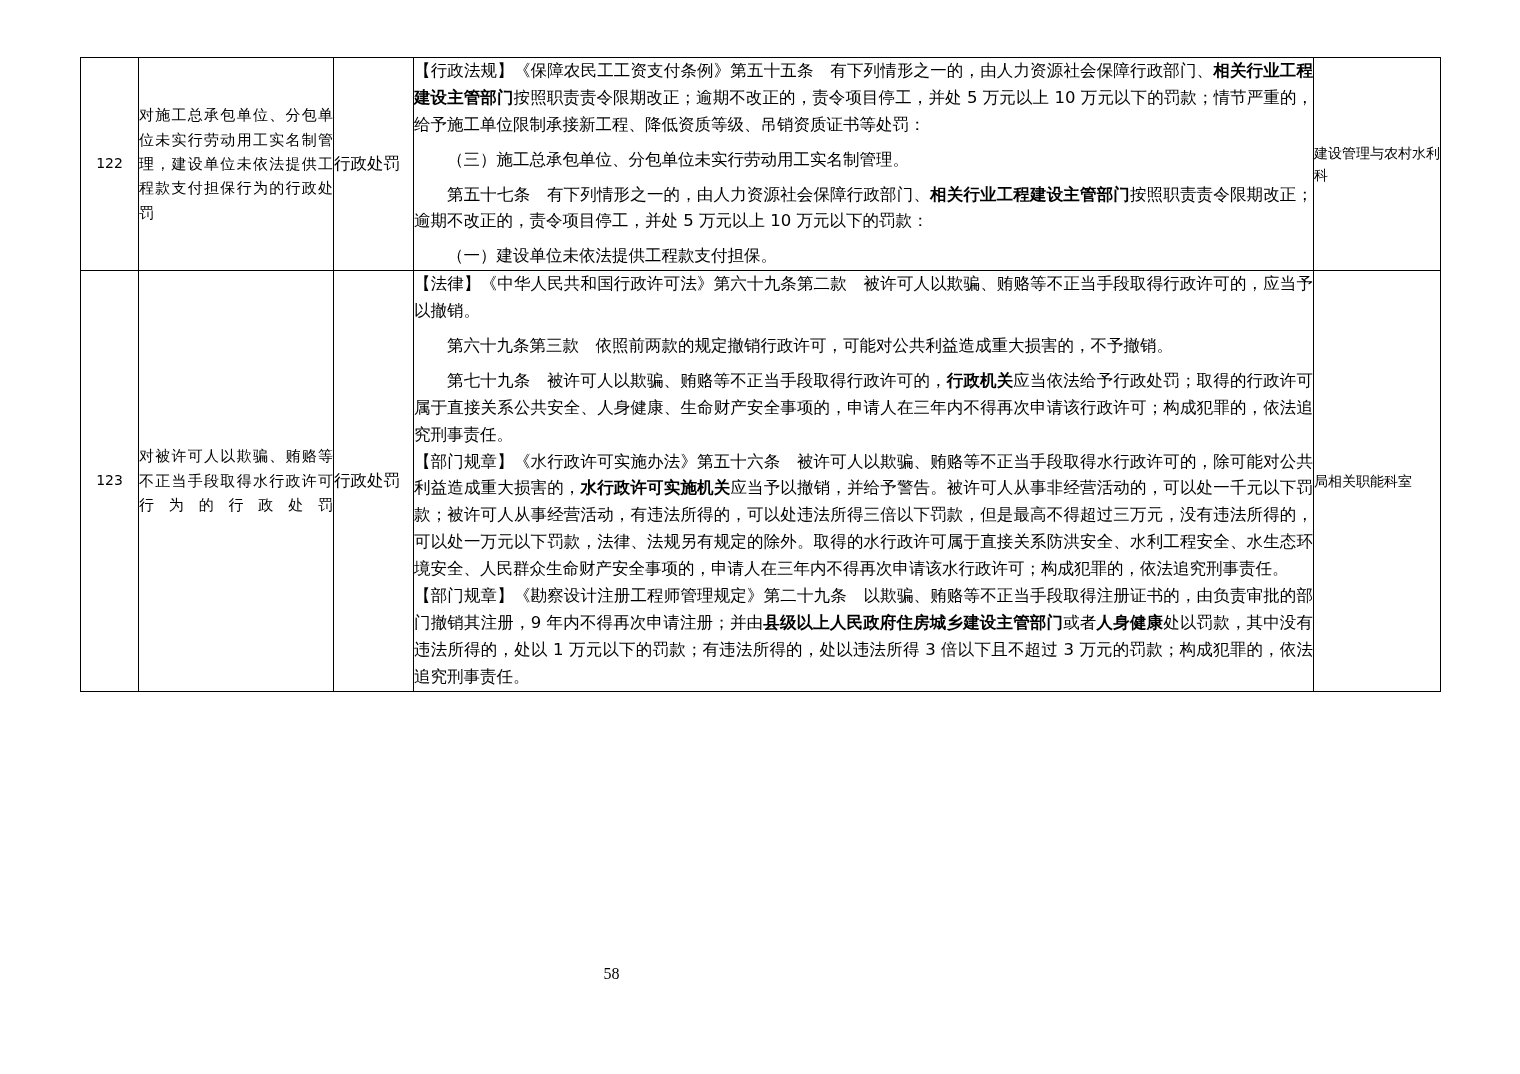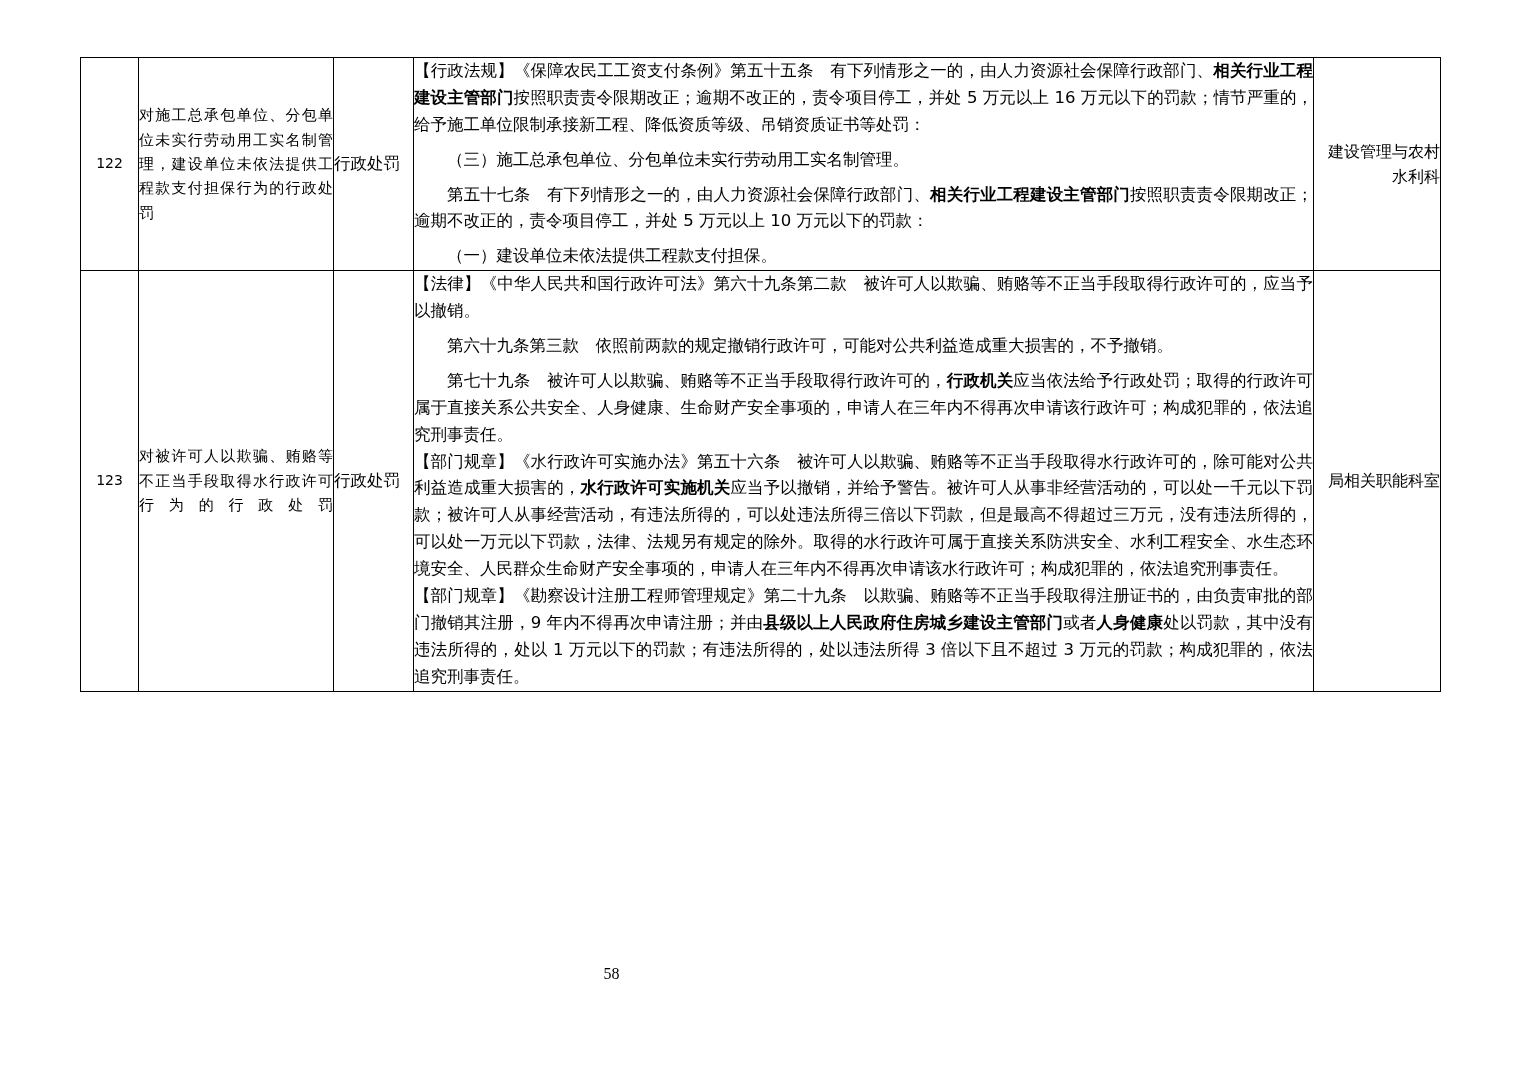--- a/index.html
+++ b/index.html
@@ -54,22 +54,22 @@
     text-align-last: justify;
     text-justify: inter-ideograph;
   }
   .cell-type {
     text-align: left;
     font-size: 16.5px;
     line-height: 1.55;
     padding: 2px 6px;
   }
   .cell-dept {
-    text-align: right;
-    font-size: 16px;
+    text-align: left;
+    font-size: 14px;
     line-height: 1.6;
     padding: 2px 6px;
   }
   .cell-basis {
     font-size: 16.5px;
     line-height: 1.63;
     padding: 8px 8px 8px 9px;
     vertical-align: top;
     text-align: justify;
     text-justify: inter-ideograph;
@@ -107,21 +107,21 @@
       <col class="c-type">
       <col class="c-basis">
       <col class="c-dept">
     </colgroup>
     <tbody>
       <tr>
         <td class="cell-num">122</td>
         <td class="cell-item">对施工总承包单位、分包单位未实行劳动用工实名制管理，建设单位未依法提供工程款支付担保行为的行政处罚</td>
         <td class="cell-type">行政处罚</td>
         <td class="cell-basis">
-            <p><span>【行政法规】《保障农民工工资支付条例》第五十五条　有下列情形之一的，由人力资源社会保障行政部门、</span><span class="b">相关行业工程建设主管部门</span><span>按照职责责令限期改正；逾期不改正的，责令项目停工，并处 5 万元以上 16 万元以下的罚款；情节严重的，给予施工单位限制承接新工程、降低资质等级、吊销资质证书等处罚：</span></p>
+            <p><span>【行政法规】《保障农民工工资支付条例》第五十五条　有下列情形之一的，由人力资源社会保障行政部门、</span><span class="b">相关行业工程建设主管部门</span><span>按照职责责令限期改正；逾期不改正的，责令项目停工，并处 5 万元以上 10 万元以下的罚款；情节严重的，给予施工单位限制承接新工程、降低资质等级、吊销资质证书等处罚：</span></p>
             <p class="ind"><span>（三）施工总承包单位、分包单位未实行劳动用工实名制管理。</span></p>
             <p class="ind"><span>第五十七条　有下列情形之一的，由人力资源社会保障行政部门、</span><span class="b">相关行业工程建设主管部门</span><span>按照职责责令限期改正；逾期不改正的，责令项目停工，并处 5 万元以上 10 万元以下的罚款：</span></p>
             <p class="ind"><span>（一）建设单位未依法提供工程款支付担保。</span></p>
           </td>
         <td class="cell-dept">建设管理与农村水利科</td>
       </tr>
       <tr>
         <td class="cell-num">123</td>
         <td class="cell-item">对被许可人以欺骗、贿赂等不正当手段取得水行政许可行为的行政处罚</td>
         <td class="cell-type">行政处罚</td>

